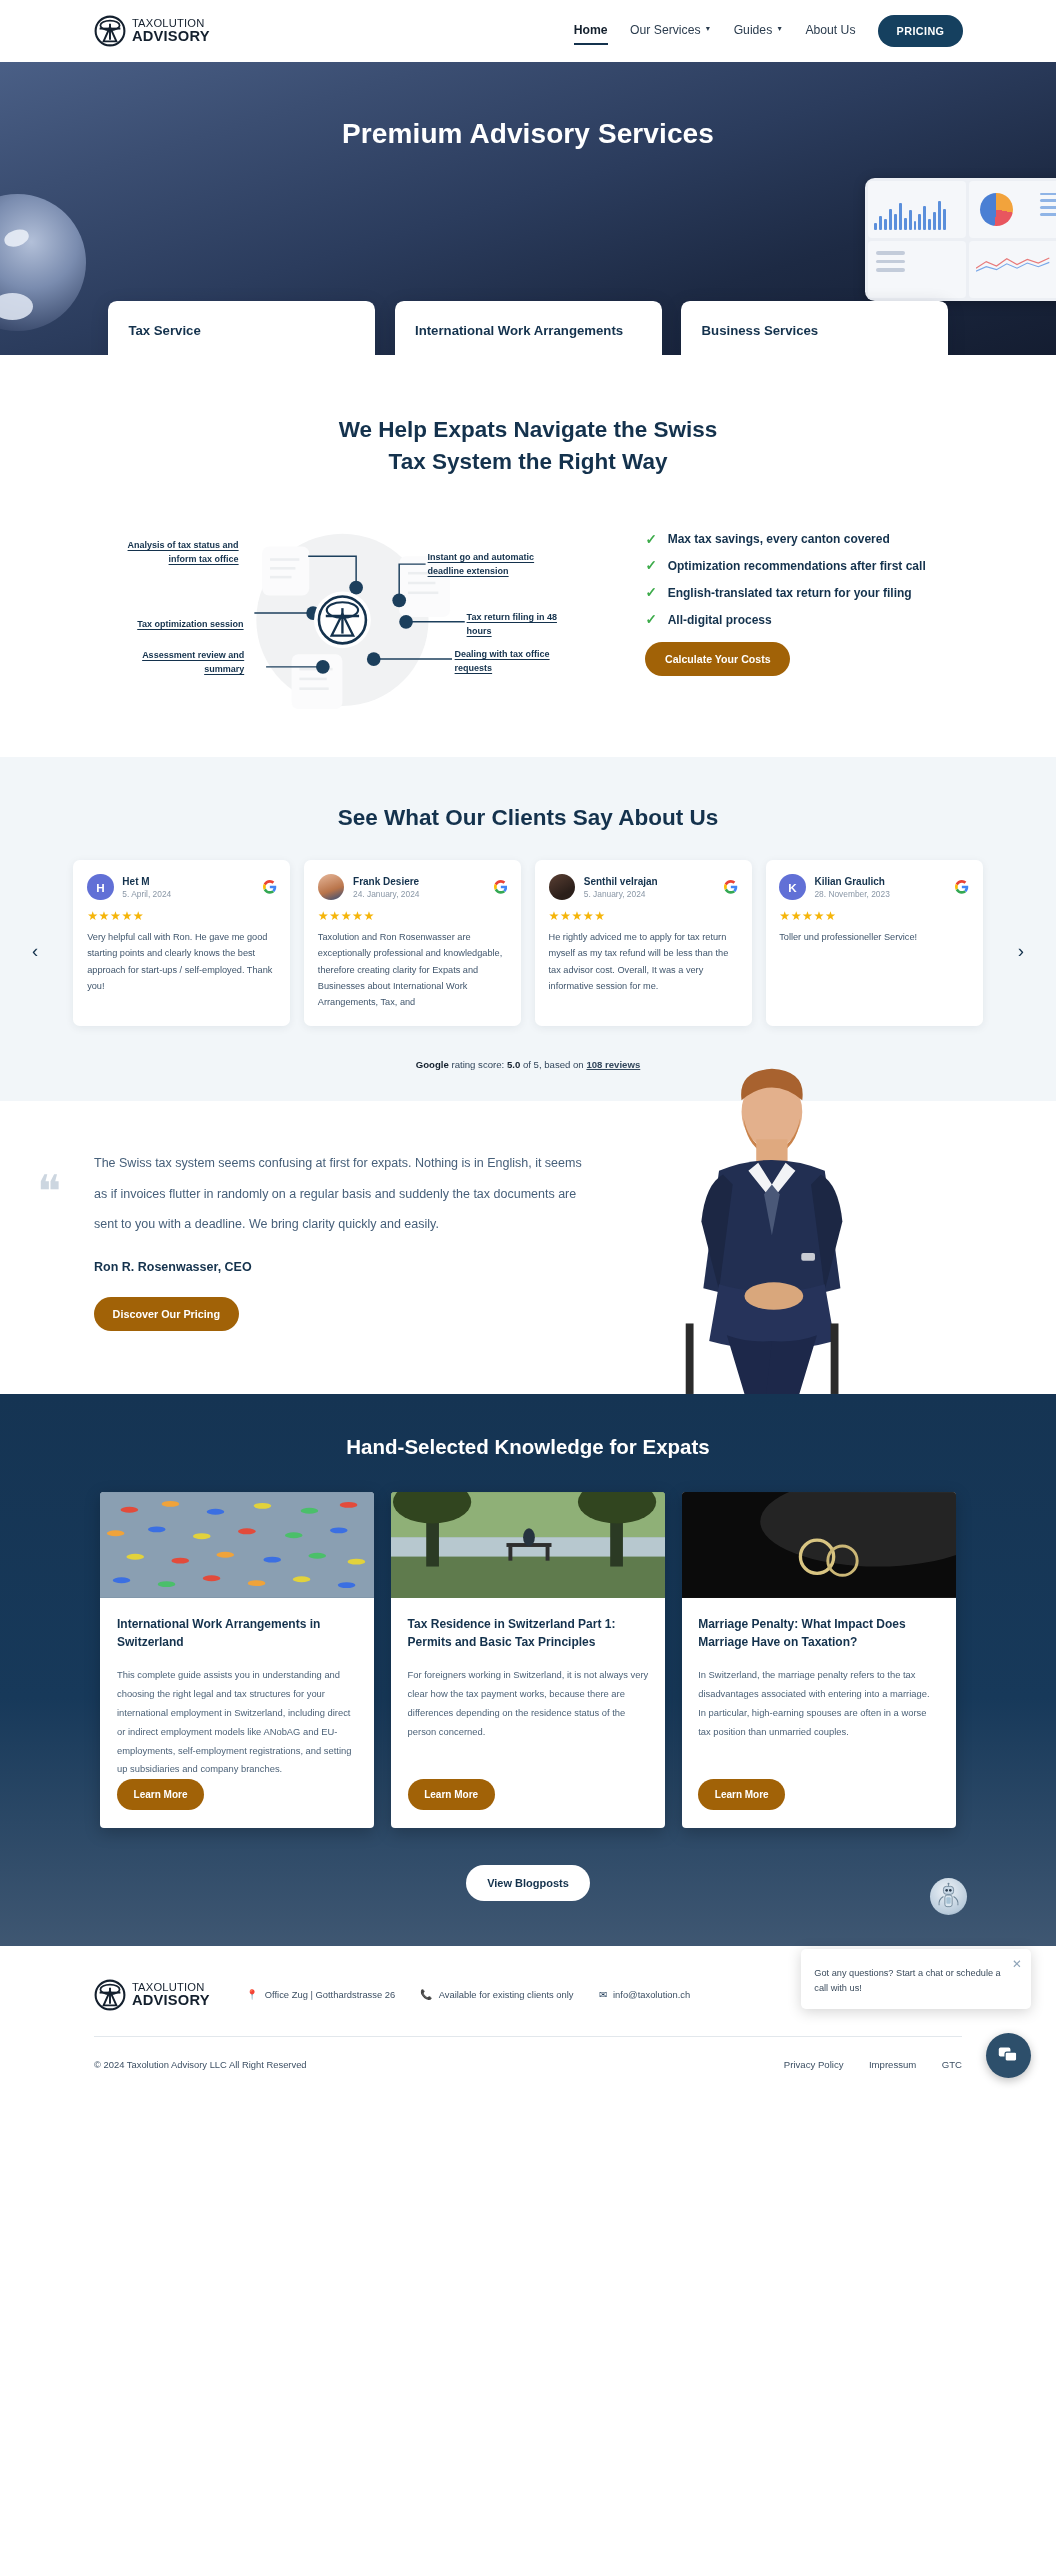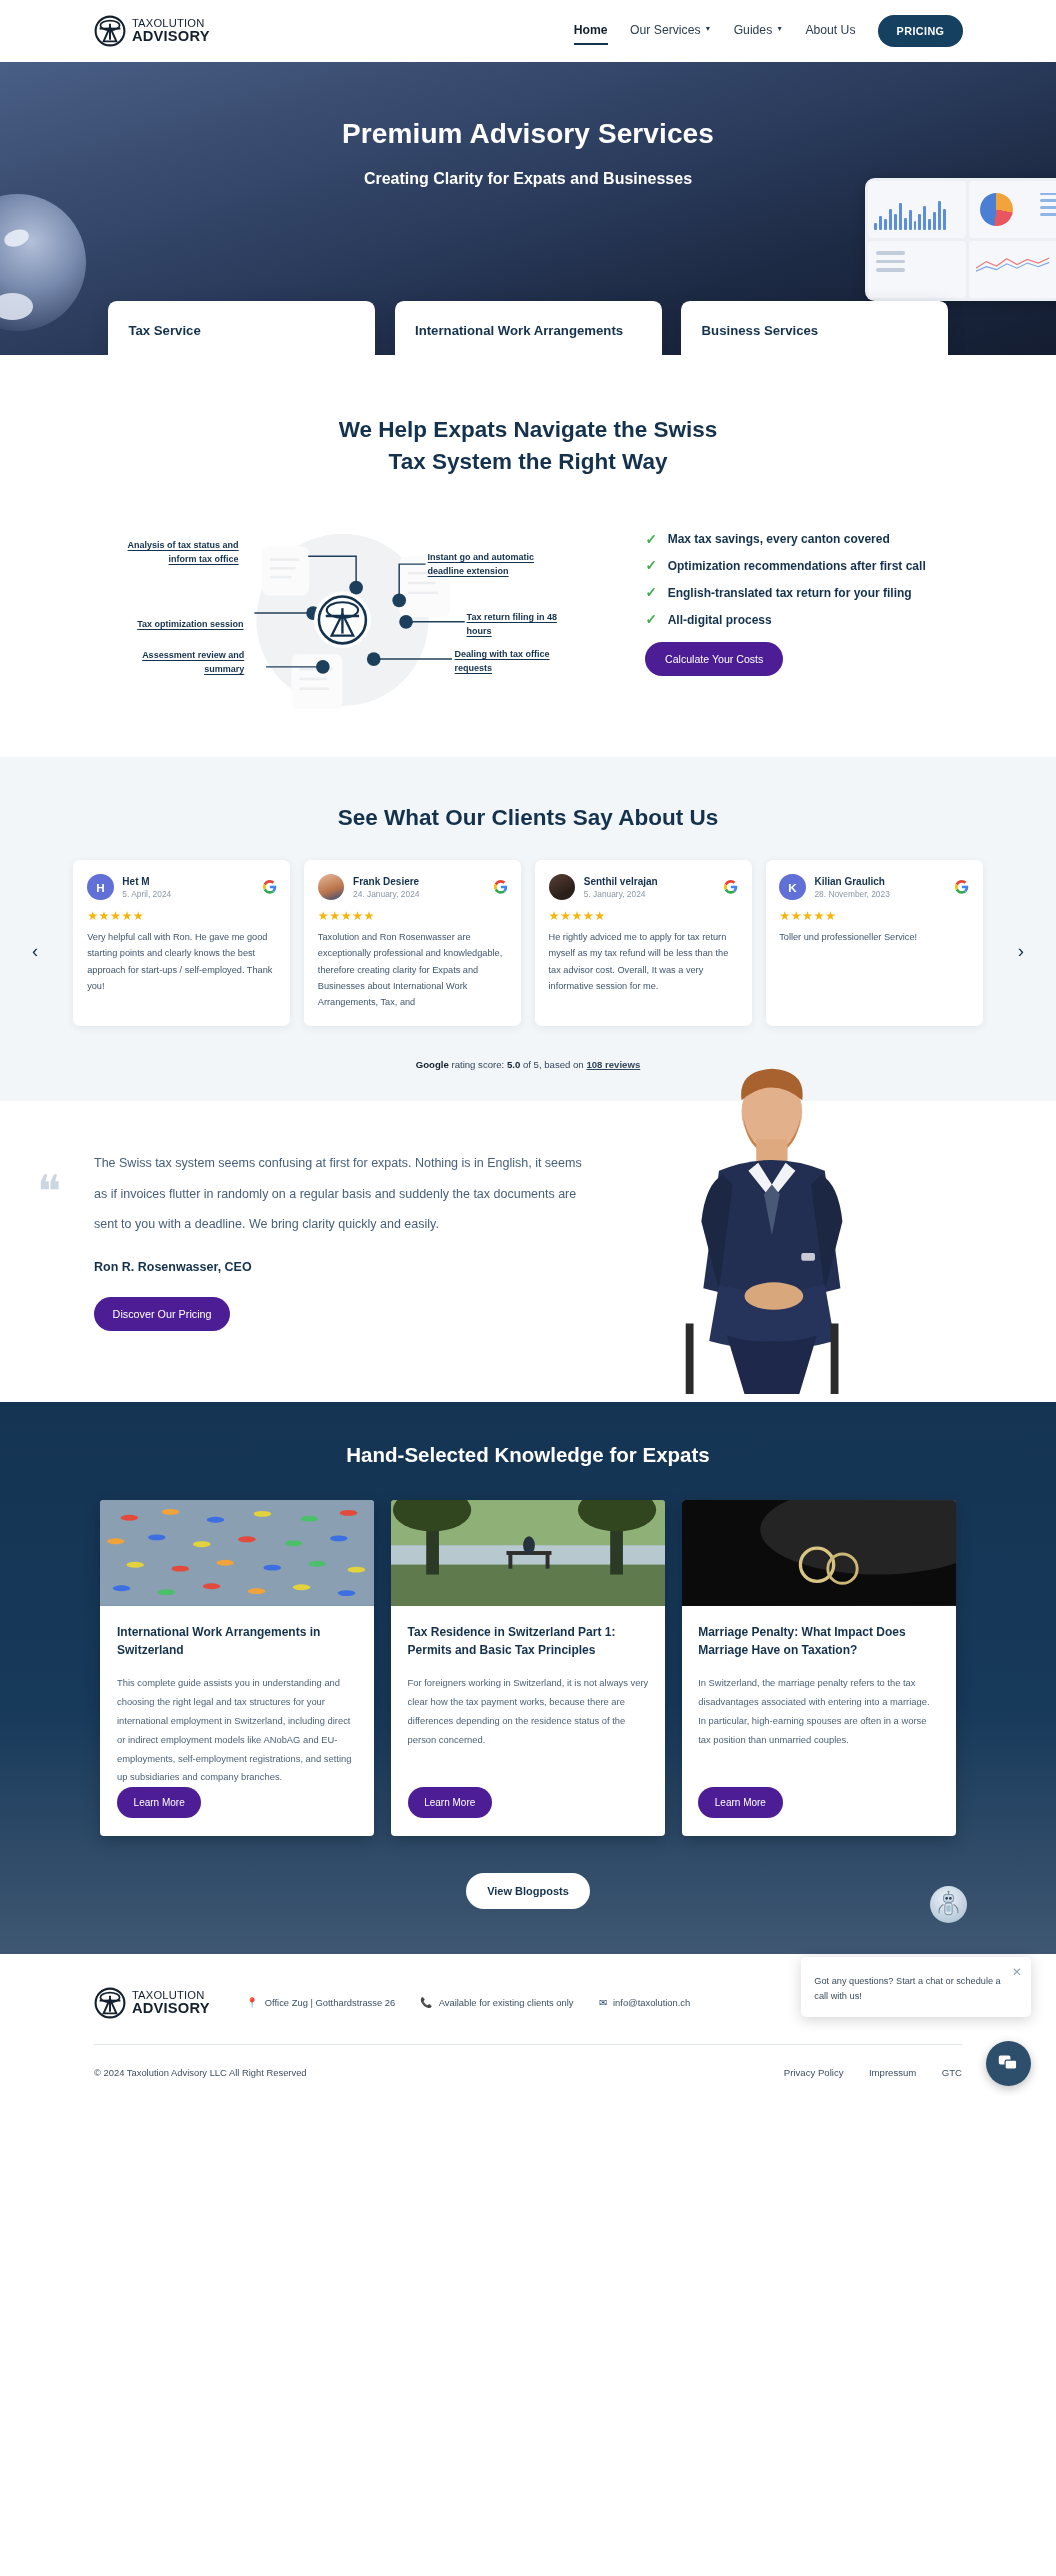--- a/index.html
+++ b/index.html
@@ -94,21 +94,21 @@
     position: absolute; top: 239px; left: 0; right: 0;
     display: flex; justify-content: center; gap: 19.6px; z-index: 9;
   }
   .card {
     width: 267px; background: #fff; border-radius: 8.8px; padding: 21.5px 20.5px 21.5px;
     box-shadow: 0 4.9px 17.6px rgba(10,20,40,.16);
   }
   .card h3 { font-size: 13.2px; font-weight: 700; color: #14324d; margin-bottom: 15.6px; }
   .card p { font-size: 10.4px; line-height: 2.05; color: #49617a; margin-bottom: 13.7px; }
   .btn-dark {
-    background: #4c1d95; color: #fff; font-size: 11px; font-weight: 400;
+    background: #a16207; color: #fff; font-size: 11px; font-weight: 700;
     padding: 10.8px 18.6px; border-radius: 19.6px; border: none; cursor: pointer;
     display: inline-block;
   }
 
   
   .navigate { background: #fff; padding: 59px 8px 44px; position: relative; }
   .navigate h2 {
     text-align: center; font-size: 22.5px; font-weight: 700; color: #14324d;
     line-height: 1.42; width: 411px; margin: 0 auto;
   }
@@ -165,21 +165,21 @@
   .ceo-inner { width: 587px; padding-left: 94px; }
   .qmark { position:absolute; left: 37px; top: 76px; font-size: 45px; color: #ccd6e0; line-height: .7; font-family:"Liberation Serif", serif;}
   .ceo p.quote { font-size: 12.5px; line-height: 2.45; color: #47607a; }
   .ceo .who { font-size: 12.5px; font-weight: 700; color: #14324d; margin-top: 19.6px; }
   .ceo .btn-dark { margin-top: 23.5px; font-size: 10.8px; }
   .ceo-photo {
     position: absolute; right: 147px; bottom: 0; width: 284px; height: 333px;
   }
 
   
-  .knowledge { background: linear-gradient(180deg,#153453 0%,#17395a 55%,#3f5772 100%); padding: 41px 0 45px; margin-top: 8px; }
+  .knowledge { background: linear-gradient(180deg,#153453 0%,#17395a 55%,#3f5772 100%); padding: 41px 0 45px; }
   .knowledge h2 { text-align:center; color:#fff; font-size: 20.5px; font-weight:700; margin-bottom: 33px;}
   .blogs { display:flex; justify-content:center; gap: 16.6px; }
   .blog { width: 274px; background:#fff; border-radius: 4px; overflow:hidden;
           box-shadow: 0 4.9px 15.6px rgba(0,0,0,.22); display:flex; flex-direction:column; }
   .blog .thumb { height: 106px; position: relative; overflow: hidden; }
   .thumb-a { background: linear-gradient(180deg,#7f94a8,#5f7489); }
   .thumb-b { background: linear-gradient(180deg,#7c9c63 0%,#4e6b4a 40%,#2e4431 100%); }
   .thumb-c { background: linear-gradient(135deg,#0d0d0d 0%,#2a2a2a 45%,#6f6f6f 100%); }
   .blog .body { padding: 16.6px 16.6px 18.6px; display:flex; flex-direction:column; flex:1; }
   .blog h3 { font-size: 12px; font-weight:700; color:#14324d; line-height: 1.5; }
@@ -305,21 +305,20 @@
       </div>
       <div class="dash-cell">
         <svg class="sq-line" viewBox="0 0 100 24">
           <polyline points="0,18 14,9 28,15 42,5 56,13 70,6 85,11 100,4" fill="none" stroke="#e87a7a" stroke-width="1.6"></polyline>
           <polyline points="0,22 14,16 28,20 42,12 56,18 70,11 85,16 100,10" fill="none" stroke="#7aa8e8" stroke-width="1.6"></polyline>
         </svg>
       </div>
     </div>
 
     <h1>Premium Advisory Services</h1>
-    <h2>Creating Clarity for Expats and Businesses</h2>
 
     <div class="cards">
       <div class="card">
         <h3>Tax Service</h3>
         <p>We help expats in Switzerland to manage their taxes at the highest speed with full optimization and clarity, completely wrapped in a digital process.</p>
 
       </div>
       <div class="card">
         <h3>International Work Arrangements</h3>
         <p>We ensure that you can work for your foreign employer or contractor in a compliant, secure and cost efficient manner like the "ANobAG" or similar structure.</p>

